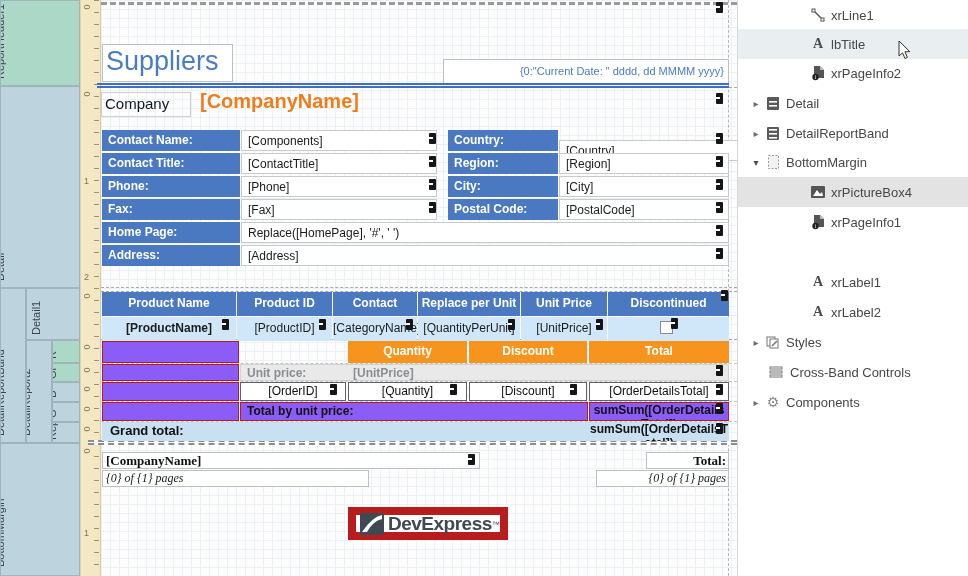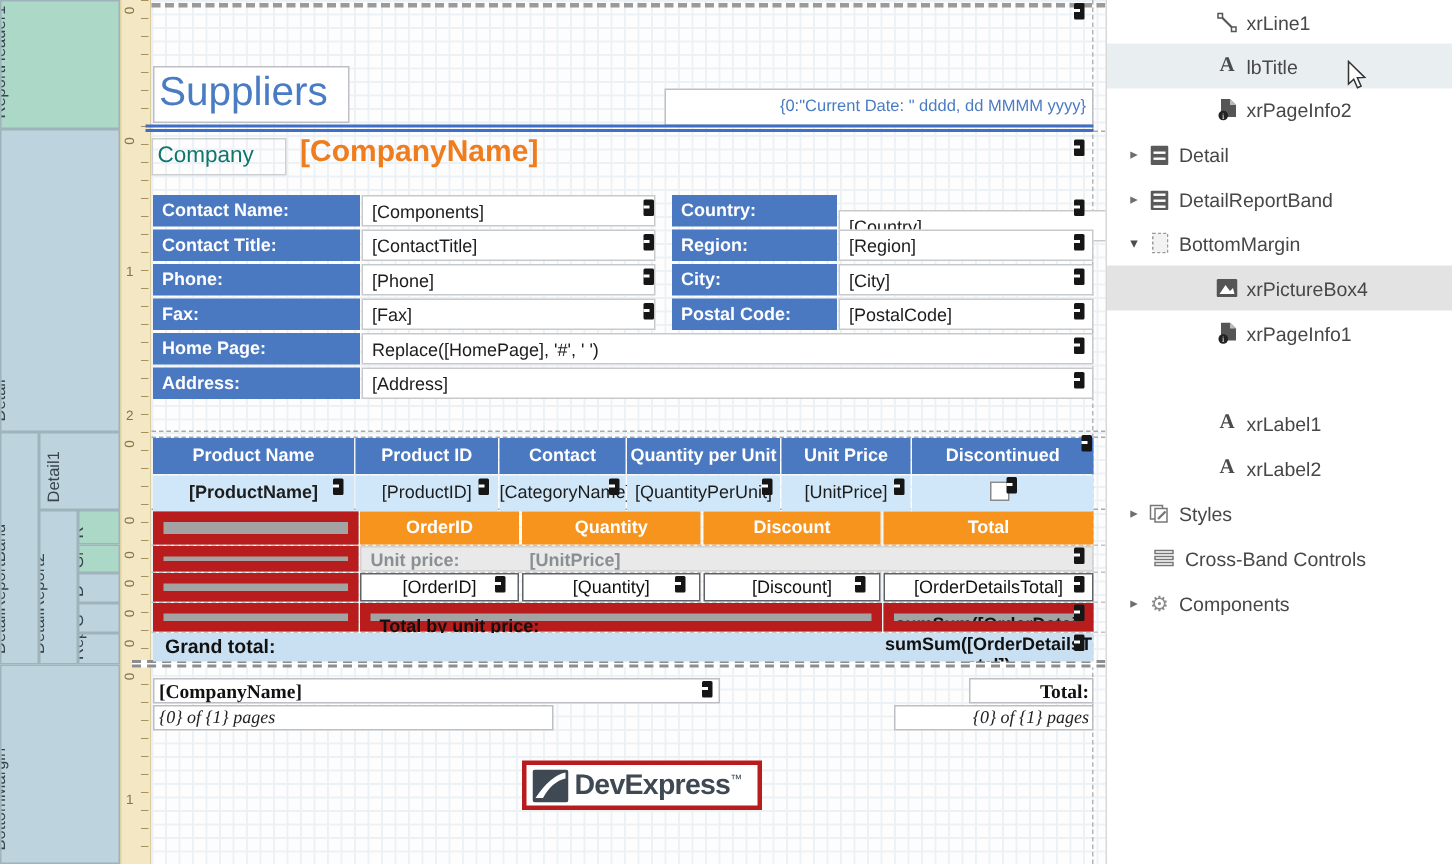--- a/index.html
+++ b/index.html
@@ -27,21 +27,21 @@
   .dashheavy{border-top:2px dashed #8d8d8d;border-bottom:2px dashed #8d8d8d;height:5px;background:#fff;}
   .vdash{border-left:1px dashed #b5b5b5;width:0;}
   .ctrl{box-sizing:border-box;}
   .box{border:1px solid #bcc0c4;background:#fff;}
   .bluecell{background:#4a79c1;color:#fff;font-weight:bold;font-size:12px;}
   .valcell{background:#fff;border:1px solid #c6cacd;font-size:12px;color:#1c1c1c;}
   .lab{padding-left:6px;line-height:21px;white-space:nowrap;overflow:hidden;}
   .hdr{text-align:center;line-height:23px;}
   .rowcell{background:#cfe7f8;font-size:12px;color:#1d1d1d;text-align:center;line-height:23px;}
   .ocell{background:#f7941e;color:#fff;font-weight:bold;font-size:12px;text-align:center;line-height:21px;}
-  .wcell{background:#a3a3a3;border:7px solid #b91c1c;}
+  .wcell{background:#8b5cf6;border:1px solid #b91c1c;}
   .dcell{background:#fff;border:1px solid #5f6368;font-size:12px;color:#111;text-align:center;line-height:17px;}
   .tag{width:7px;height:11px;background:#161616;border-radius:1px;}
   .tag:after{content:"";position:absolute;left:0;top:4px;width:4px;height:2px;background:#fff;}
   .serif{font-family:"Liberation Serif",serif;}
   
   .panel{background:#fff;border-left:1px solid #d8d8d8;}
   .trow{position:absolute;left:0;width:231px;height:30px;display:flex;align-items:center;
         font-size:13px;color:#474747;}
   .arr{position:absolute;left:13px;font-size:10px;color:#6e6e6e;width:10px;text-align:center;}
   .ic{position:absolute;display:inline-flex;align-items:center;justify-content:center;width:16px;height:16px;}
@@ -117,21 +117,21 @@
   <div class="abs dash" style="left:101px;top:381px;width:636px;border-top-color:#c4c4c4;"></div>
   <div class="abs dash" style="left:101px;top:401px;width:636px;border-top-color:#c4c4c4;"></div>
   <div class="abs dash" style="left:101px;top:421px;width:636px;border-top-color:#c4c4c4;"></div>
   <div class="abs dashheavy" style="left:88px;top:440px;width:649px;"></div>
 
   <div class="abs ctrl box" style="left:102px;top:44px;width:131px;height:38px;font-size:27px;color:#4a7cc3;padding:1px 0 0 3px;">Suppliers</div>
   <div class="abs ctrl box" style="left:443px;top:59px;width:286px;height:25px;font-size:11px;color:#4a7cc3;text-align:right;line-height:23px;padding-right:4px;white-space:nowrap;overflow:hidden;">{0:"Current Date: " dddd, dd MMMM yyyy}</div>
   <div class="abs" style="left:97px;top:83px;width:632px;height:5px;border-top:2px solid #3f6fc4;border-bottom:2px solid #3f6fc4;box-sizing:border-box;"></div>
   <div class="abs tag" style="left:716px;top:2px;"></div>
 
-  <div class="abs ctrl" style="left:101px;top:92px;width:90px;height:25px;border:1px solid #cdd0d3;font-size:15px;color:#0f766e;padding:2px 0 0 3px;box-sizing:border-box;">Company</div>
+  <div class="abs ctrl" style="left:101px;top:92px;width:90px;height:25px;border:1px solid #cdd0d3;font-size:15px;color:#0f172a;padding:2px 0 0 3px;box-sizing:border-box;">Company</div>
   <div class="abs ctrl" style="left:200px;top:90px;font-size:20px;font-weight:bold;color:#ef7d1d;">[CompanyName]</div>
   <div class="abs tag" style="left:716px;top:93px;"></div>
 
   <div class="abs bluecell lab" style="left:102px;top:130px;width:138px;height:21px;">Contact Name:</div>
   <div class="abs valcell lab" style="left:241px;top:130px;width:196px;height:21px;">[Components]</div>
   <div class="abs bluecell lab" style="left:102px;top:153px;width:138px;height:21px;">Contact Title:</div>
   <div class="abs valcell lab" style="left:241px;top:153px;width:196px;height:21px;">[ContactTitle]</div>
   <div class="abs bluecell lab" style="left:102px;top:176px;width:138px;height:21px;">Phone:</div>
   <div class="abs valcell lab" style="left:241px;top:176px;width:196px;height:21px;">[Phone]</div>
   <div class="abs bluecell lab" style="left:102px;top:199px;width:138px;height:21px;">Fax:</div>
@@ -157,41 +157,40 @@
   <div class="abs tag" style="left:716px;top:133px;"></div>
   <div class="abs tag" style="left:716px;top:156px;"></div>
   <div class="abs tag" style="left:716px;top:179px;"></div>
   <div class="abs tag" style="left:716px;top:202px;"></div>
   <div class="abs tag" style="left:716px;top:225px;"></div>
   <div class="abs tag" style="left:716px;top:248px;"></div>
 
   <div class="abs bluecell hdr" style="left:102px;top:292px;width:134px;height:24px;">Product Name</div>
   <div class="abs bluecell hdr" style="left:237px;top:292px;width:95px;height:24px;">Product ID</div>
   <div class="abs bluecell hdr" style="left:333px;top:292px;width:84px;height:24px;">Contact</div>
-  <div class="abs bluecell hdr" style="left:418px;top:292px;width:102px;height:24px;">Quantity per Unit</div>
+  <div class="abs bluecell hdr" style="left:418px;top:292px;width:102px;height:24px;">Replace per Unit</div>
   <div class="abs bluecell hdr" style="left:521px;top:292px;width:86px;height:24px;">Unit Price</div>
   <div class="abs bluecell hdr" style="left:608px;top:292px;width:121px;height:24px;">Discontinued</div>
   <div class="abs tag" style="left:721px;top:290px;"></div>
 
   <div class="abs rowcell" style="left:102px;top:317px;width:134px;height:24px;font-weight:bold;">[ProductName]</div>
   <div class="abs rowcell" style="left:237px;top:317px;width:95px;height:24px;">[ProductID]</div>
   <div class="abs rowcell" style="left:333px;top:317px;width:84px;height:24px;">[CategoryName]</div>
   <div class="abs rowcell" style="left:418px;top:317px;width:102px;height:24px;">[QuantityPerUnit]</div>
   <div class="abs rowcell" style="left:521px;top:317px;width:86px;height:24px;">[UnitPrice]</div>
   <div class="abs rowcell" style="left:608px;top:317px;width:121px;height:24px;"></div>
   <div class="abs" style="left:660px;top:321px;width:13px;height:13px;background:#fff;border:1px solid #8a8a8a;box-sizing:border-box;"></div>
   <div class="abs tag" style="left:222px;top:319px;"></div>
   <div class="abs tag" style="left:319px;top:319px;"></div>
   <div class="abs tag" style="left:406px;top:319px;"></div>
   <div class="abs tag" style="left:508px;top:319px;"></div>
   <div class="abs tag" style="left:596px;top:319px;"></div>
   <div class="abs tag" style="left:671px;top:318px;"></div>
 
   <div class="abs wcell" style="left:102px;top:341px;width:137px;height:22px;"></div>
-  <div class="abs ocell" style="left:240px;top:341px;width:106px;height:22px;">OrderID</div>
   <div class="abs ocell" style="left:348px;top:341px;width:119px;height:22px;">Quantity</div>
   <div class="abs ocell" style="left:469px;top:341px;width:118px;height:22px;">Discount</div>
   <div class="abs ocell" style="left:589px;top:341px;width:140px;height:22px;">Total</div>
 
   <div class="abs wcell" style="left:102px;top:364px;width:137px;height:17px;"></div>
   <div class="abs" style="left:240px;top:364px;width:489px;height:17px;background:#e9e9e9;border:1px solid #d2d2d2;box-sizing:border-box;">
     <span style="position:absolute;left:6px;top:1px;font-size:12px;font-weight:bold;color:#8a8f94;">Unit price:</span>
     <span style="position:absolute;left:112px;top:1px;font-size:12px;font-weight:bold;color:#8a8f94;">[UnitPrice]</span>
   </div>
   <div class="abs tag" style="left:716px;top:365px;"></div>
@@ -216,21 +215,21 @@
     <span style="position:absolute;left:487px;top:0;width:140px;height:19px;font-size:12px;font-weight:bold;color:#111;line-height:14px;overflow:hidden;word-break:break-all;text-align:center;display:block;">sumSum([OrderDetailsTotal])</span>
   </div>
   <div class="abs tag" style="left:716px;top:423px;"></div>
 
   <div class="abs box serif" style="left:102px;top:452px;width:378px;height:17px;font-size:13px;font-weight:bold;color:#111;padding-left:3px;line-height:15px;box-sizing:border-box;">[CompanyName]</div>
   <div class="abs tag" style="left:468px;top:454px;"></div>
   <div class="abs box serif" style="left:646px;top:452px;width:83px;height:17px;font-size:13px;font-weight:bold;color:#111;text-align:right;line-height:15px;padding-right:2px;box-sizing:border-box;overflow:hidden;">Total:</div>
   <div class="abs box serif" style="left:102px;top:470px;width:267px;height:17px;font-size:12px;font-style:italic;color:#222;padding-left:3px;line-height:15px;box-sizing:border-box;">{0} of {1} pages</div>
   <div class="abs box serif" style="left:596px;top:470px;width:133px;height:17px;font-size:12px;font-style:italic;color:#222;text-align:right;line-height:15px;padding-right:2px;box-sizing:border-box;overflow:hidden;white-space:nowrap;">{0} of {1} pages</div>
 
-  <div class="abs" style="left:348px;top:507px;width:160px;height:33px;border:3px solid #b91c1c;background:#fff;display:flex;align-items:center;padding-left:4px;box-sizing:border-box;">
+  <div class="abs" style="left:348px;top:507px;width:160px;height:33px;border:8px solid #b91c1c;background:#fff;display:flex;align-items:center;padding-left:4px;box-sizing:border-box;">
     <svg width="24" height="22" viewBox="0 0 24 22">
       <rect x="0" y="0" width="24" height="22" rx="2" fill="#3e4953"></rect>
       <path d="M2,19 Q12,4 22,2 L22,6 Q13,8 7,19 Z" fill="#ffffff"></path>
     </svg>
     <span style="font-size:19px;font-weight:bold;color:#3e4953;margin-left:4px;letter-spacing:-0.5px;">DevExpress</span>
     <span style="font-size:8px;color:#3e4953;align-self:flex-start;margin-top:5px;">™</span>
   </div>
 
   <div class="abs panel" style="left:737px;top:0;width:231px;height:576px;">
 

